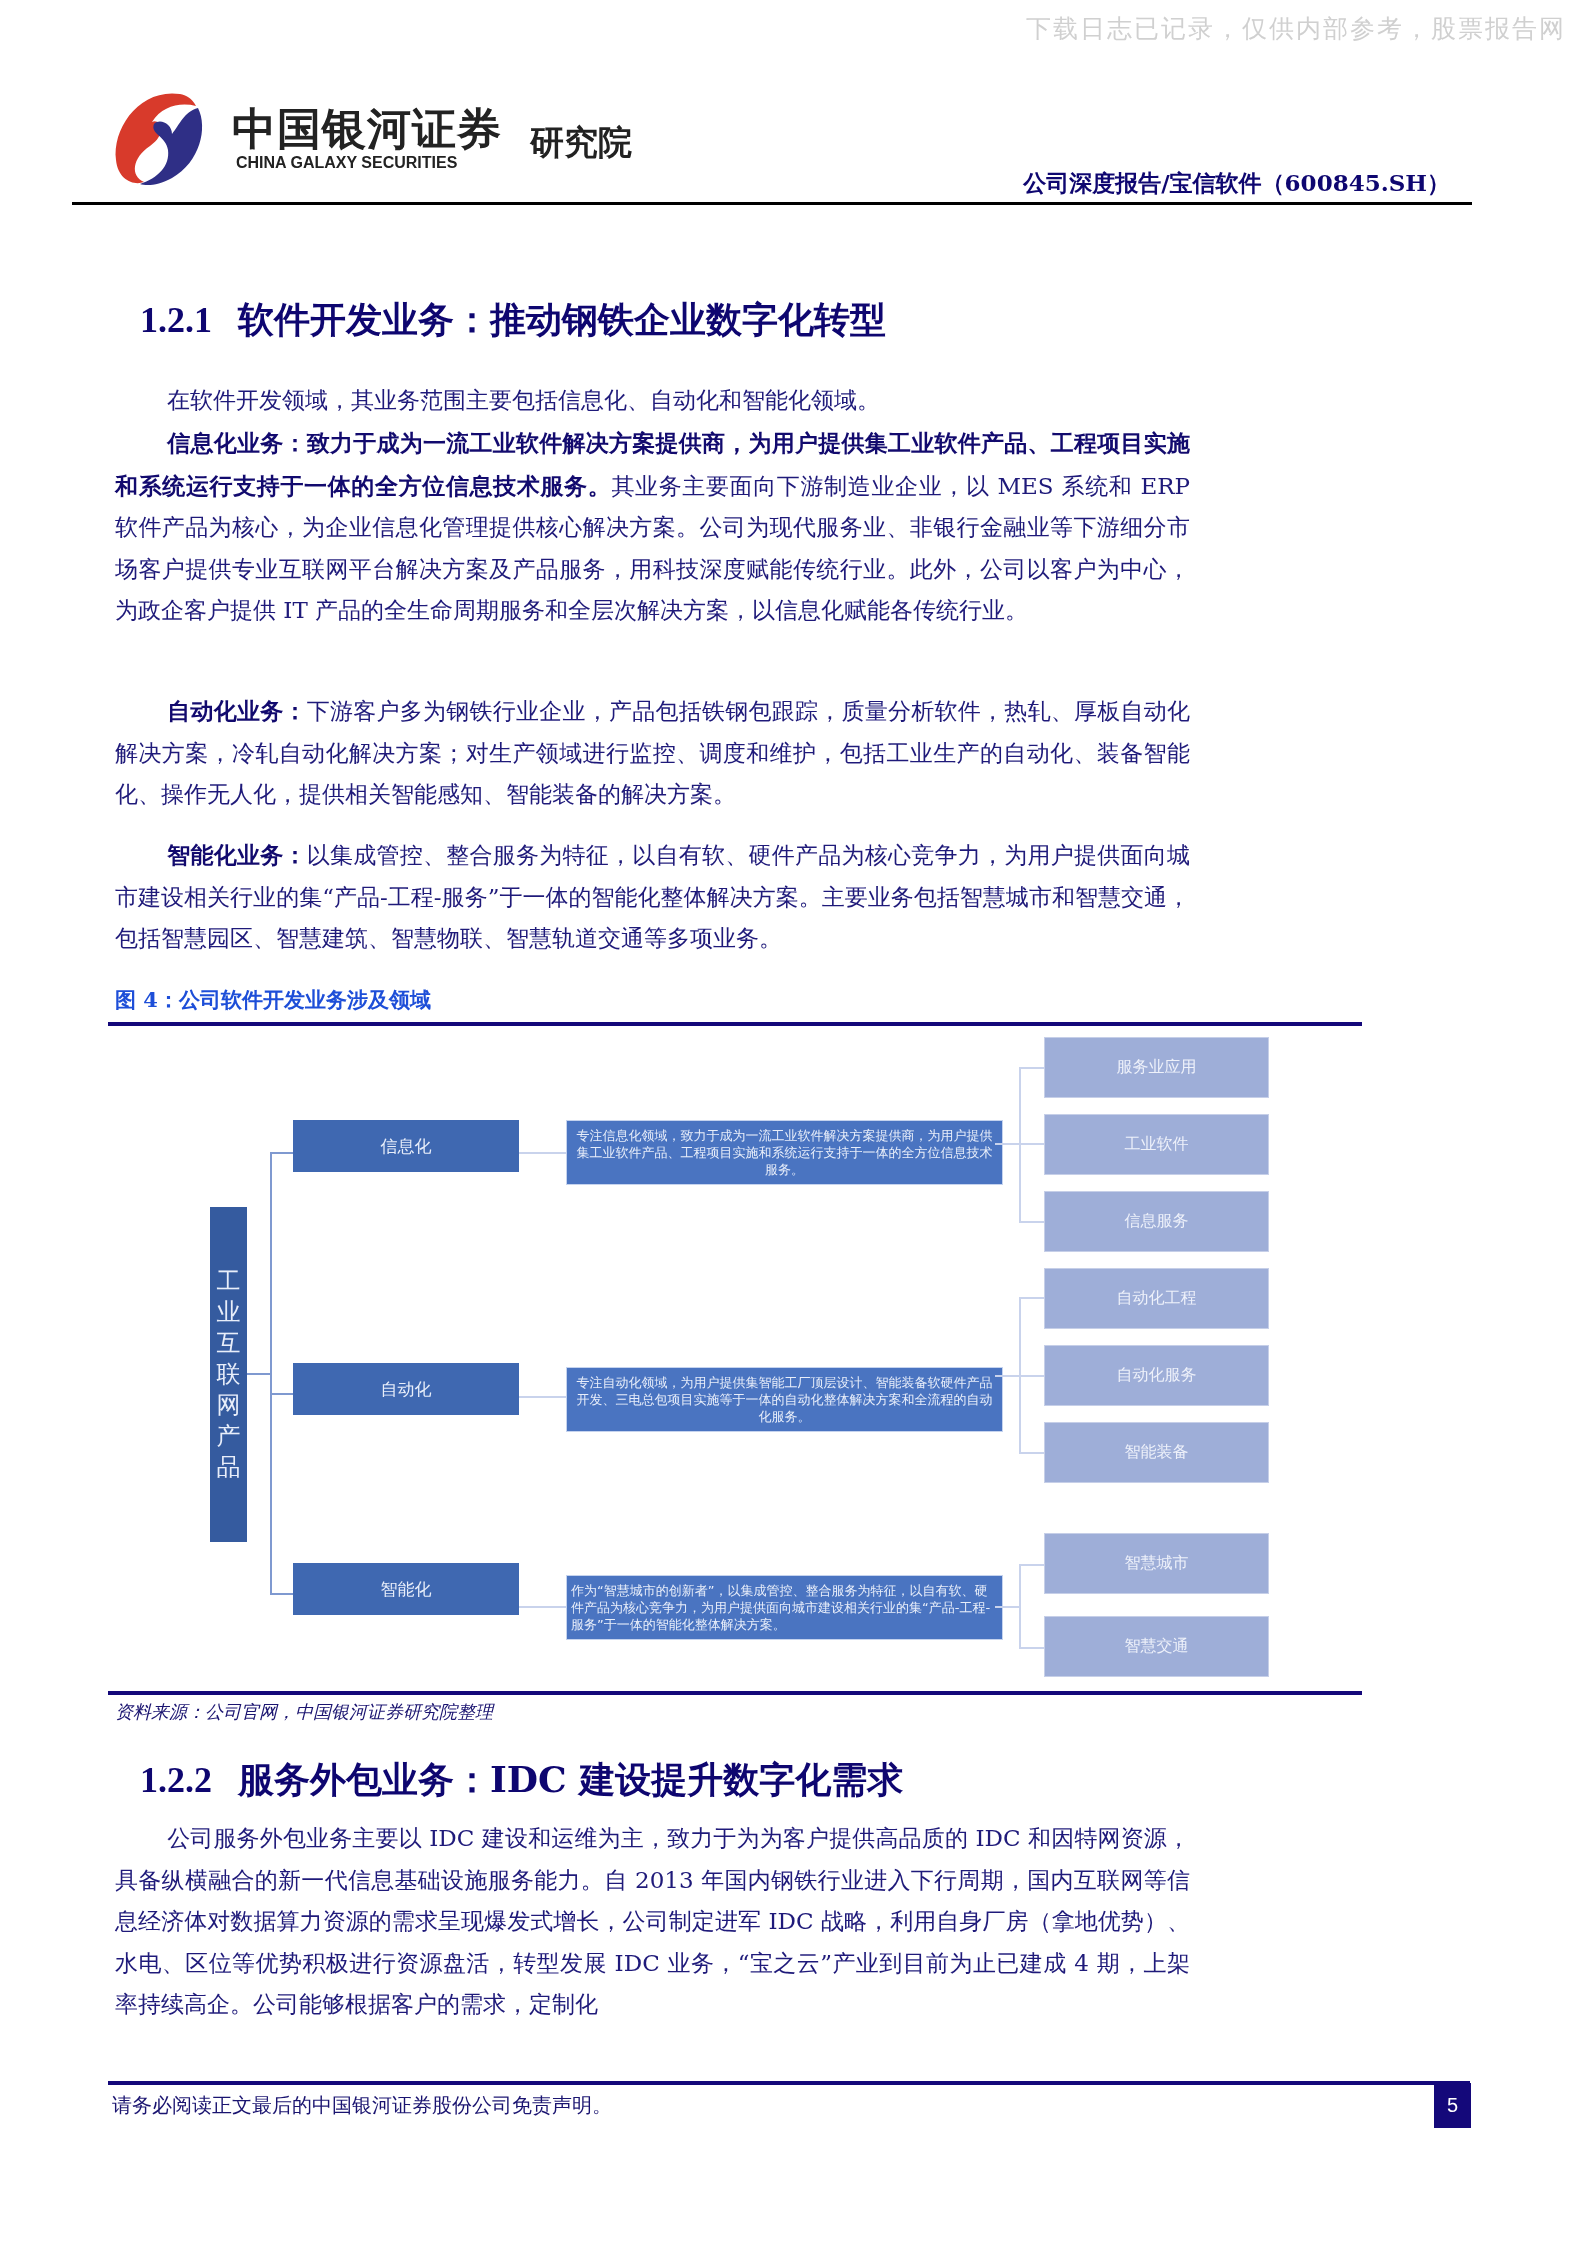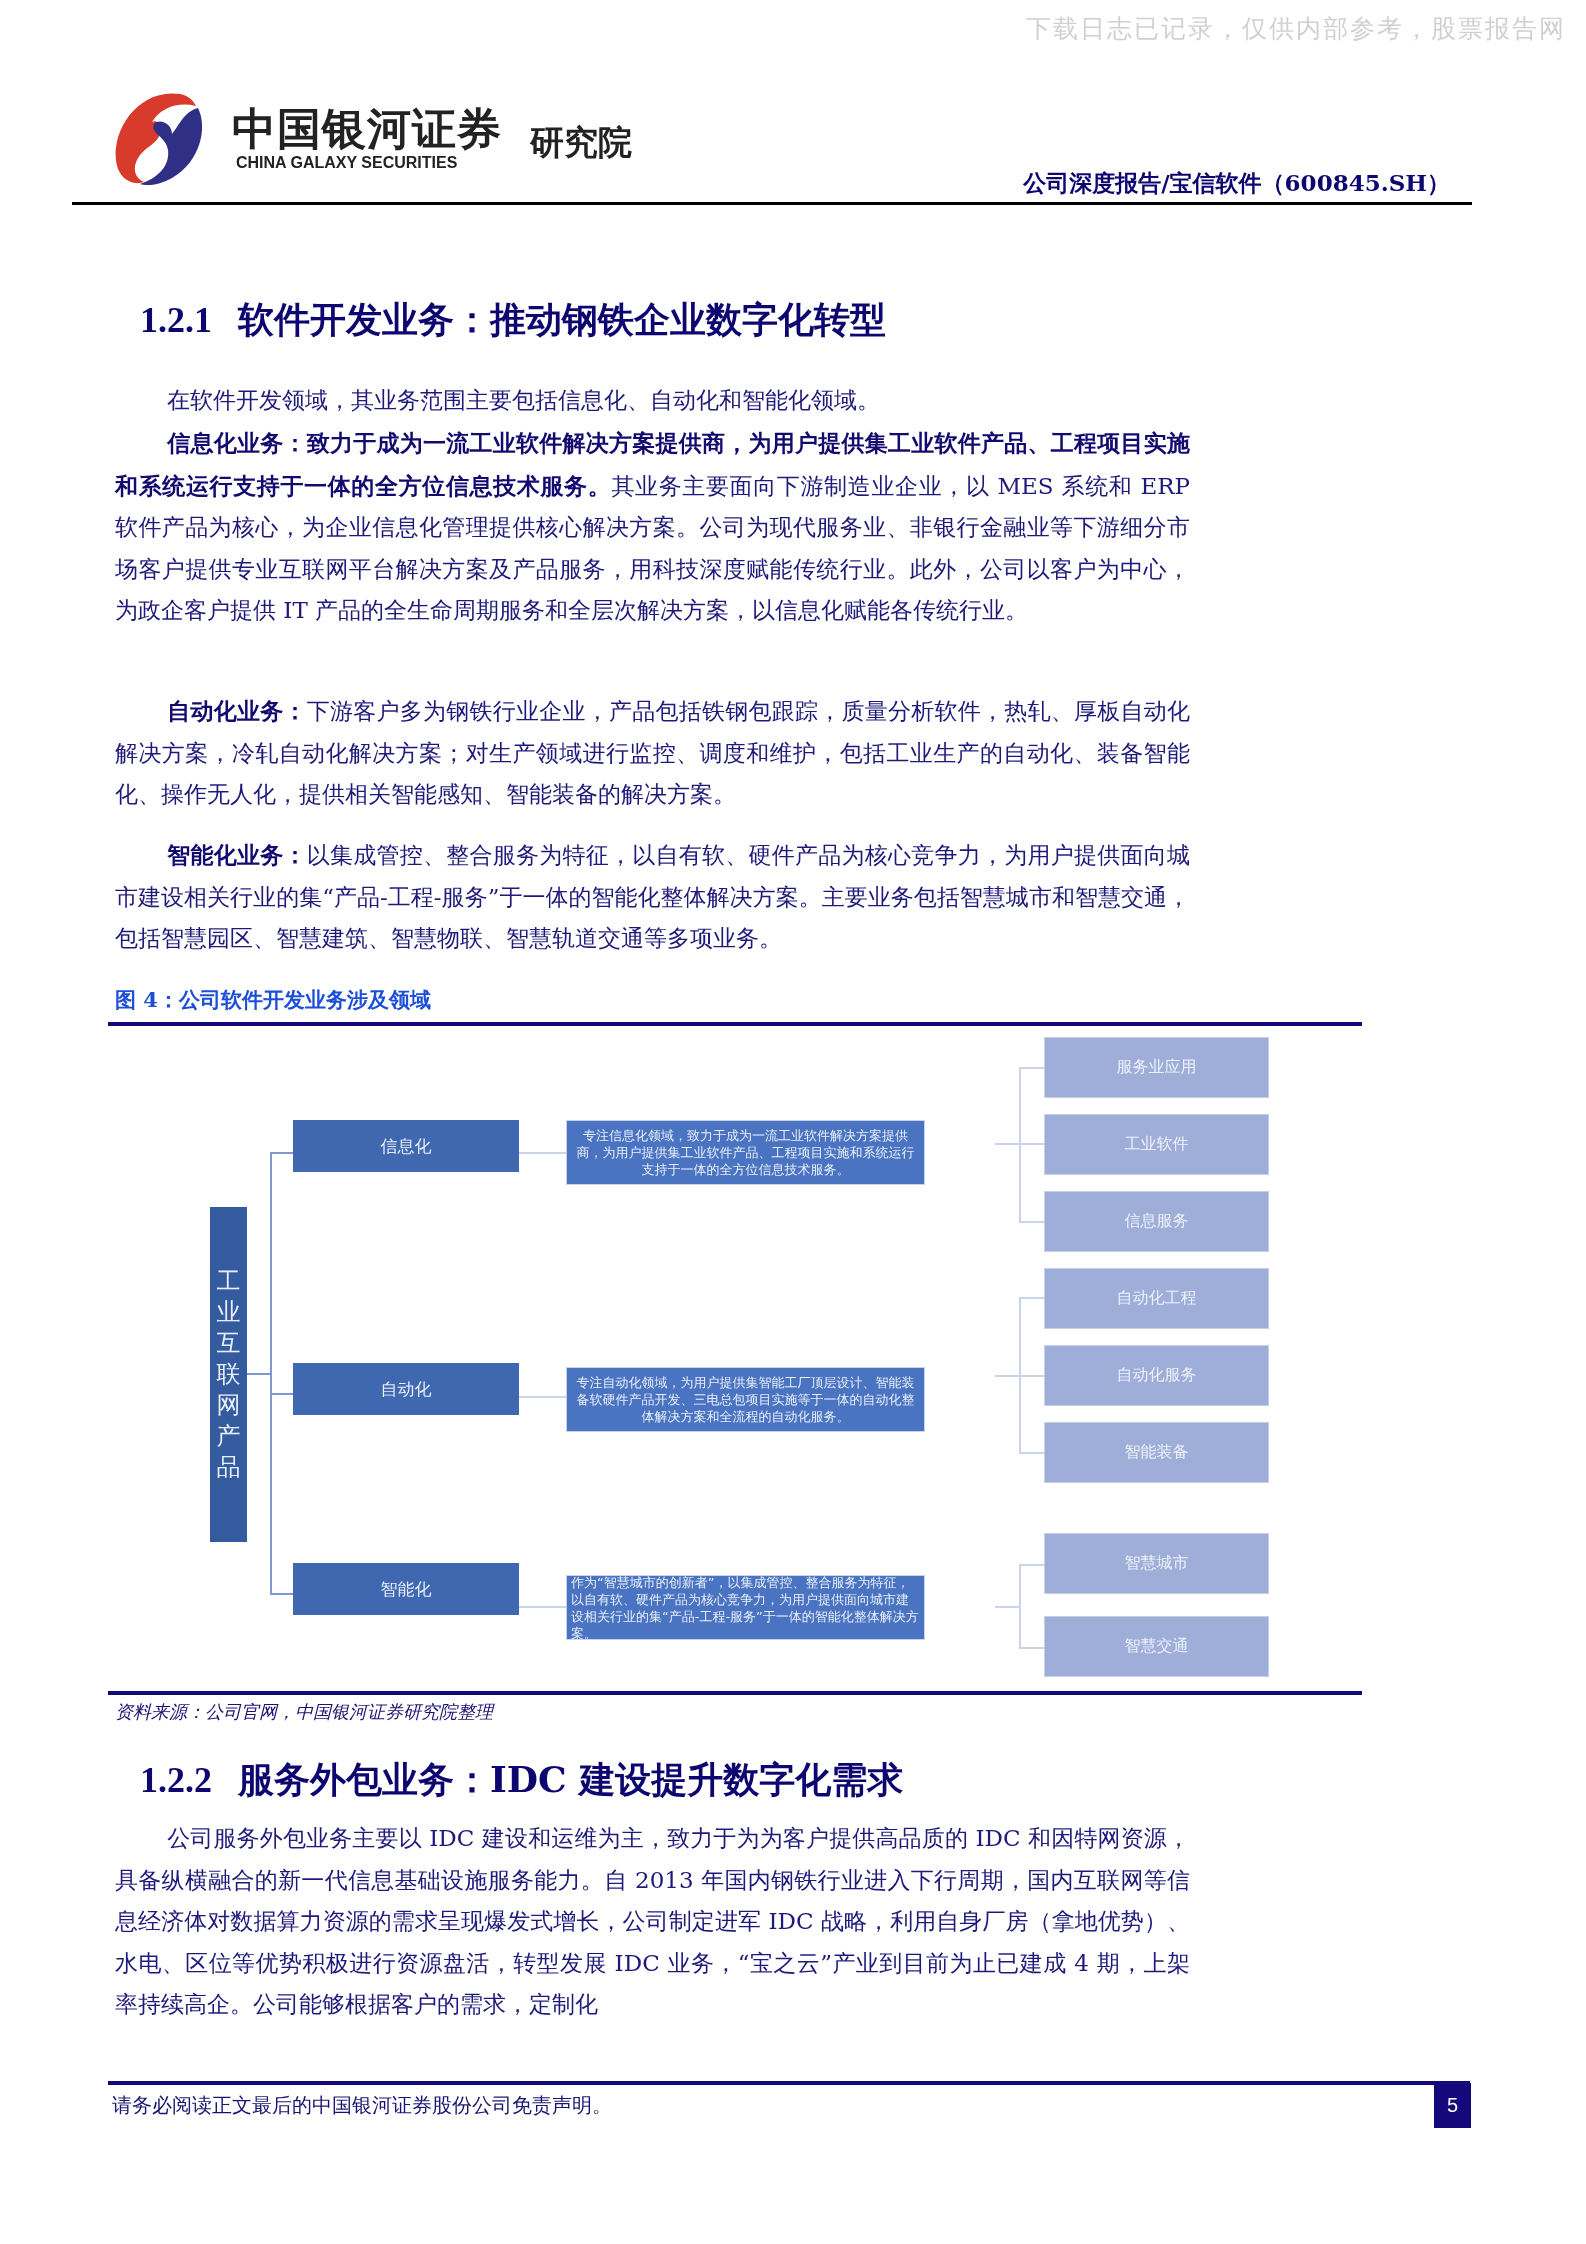--- a/index.html
+++ b/index.html
@@ -23,21 +23,21 @@
       text-align: justify; }
     .para .indent { display: inline-block; width: 52px; }
     .para b { color: #120a6e; }
     .fig-title { left: 115px; top: 986px; font-size: 21px; font-weight: bold; color: #1d4ed8; }
     .fig-rule { left: 108px; width: 1254px; height: 4px; background: #14087a; }
     .box { position: absolute; display: flex; align-items: center; justify-content: center;
       color: #e8eefa; font-family: "DejaVu Sans", sans-serif; box-sizing: border-box; text-align: center; }
     .box-root { background: #355b9f; left: 210px; top: 1207px; width: 37px; height: 335px;
       font-size: 24px; line-height: 31px; flex-direction: column; padding-top: 0; }
     .box-l1 { background: #3f68b1; left: 293px; width: 226px; height: 52px; font-size: 17px; }
-    .box-desc { background: #4a74c1; left: 566px; width: 359px; height: 65px; font-size: 13px;
+    .box-desc { background: #4a74c1; left: 566px; width: 437px; height: 65px; font-size: 13px;
       line-height: 17px; padding: 2px 4px; border: 1px solid #c5d3ee; }
     .box-leaf { background: #9eaed8; left: 1044px; width: 225px; height: 61px; font-size: 16px;
       color: #eef1fa; border: 1px solid #c6cfe8; }
     .line { position: absolute; background: #7f99d0; }
     .line-lt { position: absolute; background: #c9d3ec; }
     .source { left: 115px; top: 1700px; font-size: 18px; font-style: italic; color: #1a1470; }
     .footer-rule { left: 108px; top: 2081px; width: 1362px; height: 4px; background: #14087a; }
     .footer-text { left: 112px; top: 2092px; font-size: 20px; color: #1a1470; }
     .page-num { left: 1434px; top: 2083px; width: 37px; height: 45px; background: #14087a;
       color: #fff; font-size: 20px; font-family: "Liberation Sans", sans-serif;

